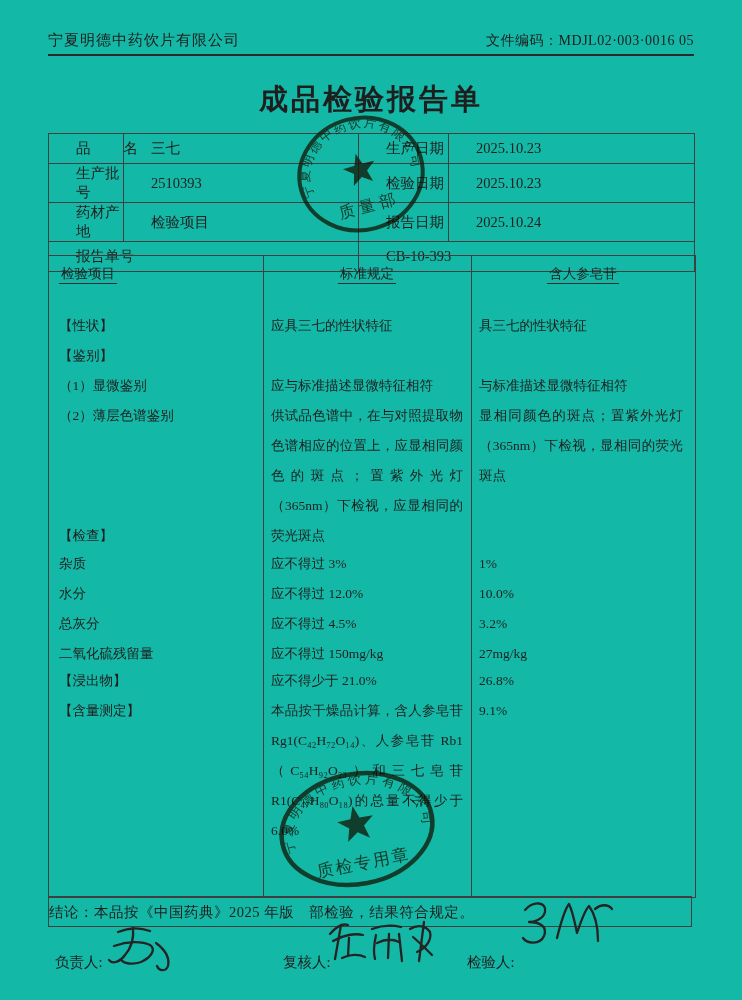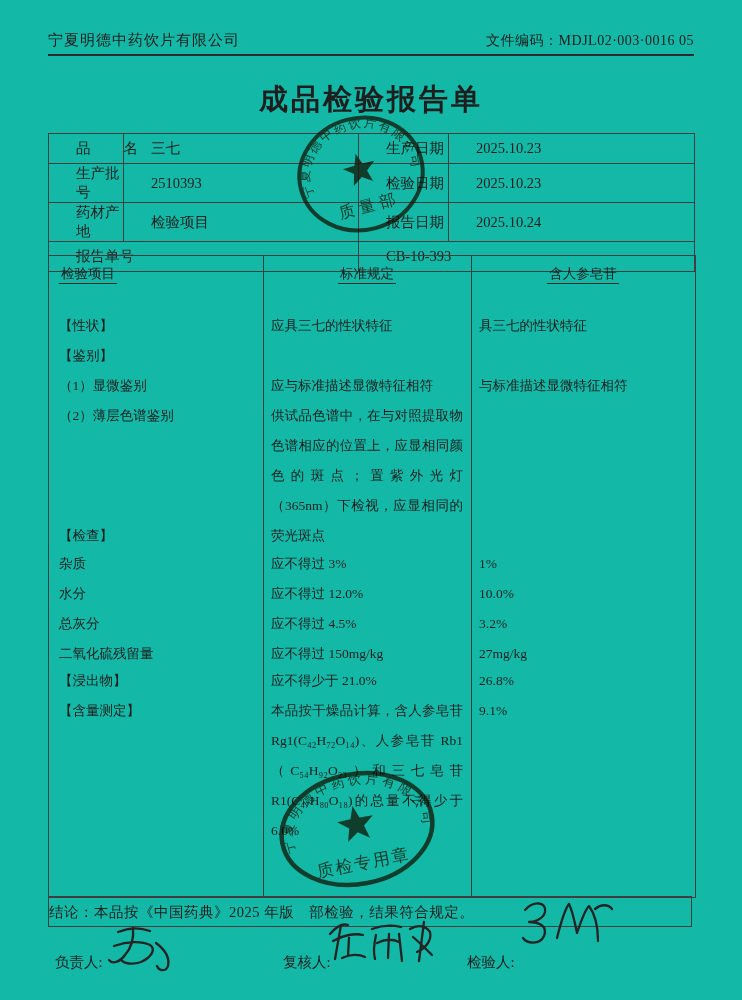--- a/index.html
+++ b/index.html
@@ -108,20 +108,21 @@
     <div class="c2" style="top:145px">供试品色谱中，在与对照提取物色谱相应的位置上，应显相同颜色的斑点；置紫外光灯（365nm）下检视，应显相同的荧光斑点</div>
     <div class="c2 nowrap" style="top:293px">应不得过 3%</div>
     <div class="c2 nowrap" style="top:323px">应不得过 12.0%</div>
     <div class="c2 nowrap" style="top:353px">应不得过 4.5%</div>
     <div class="c2 nowrap" style="top:383px">应不得过 150mg/kg</div>
     <div class="c2 nowrap" style="top:410px">应不得少于 21.0%</div>
     <div class="c2" style="top:440px">本品按干燥品计算，含人参皂苷 Rg1(C₄₂H₇₂O₁₄)、人参皂苷 Rb1（C₅₄H₉₂O₂₃）和三七皂苷 R1(C₄₇H₈₀O₁₈)的总量不得少于 6.0%</div>
 
     <div class="c3 nowrap" style="top:55px">具三七的性状特征</div>
     <div class="c3 nowrap" style="top:115px">与标准描述显微特征相符</div>
+    <div class="c3" style="top:145px">显相同颜色的斑点；置紫外光灯（365nm）下检视，显相同的荧光斑点</div>
     <div class="c3 nowrap" style="top:293px">1%</div>
     <div class="c3 nowrap" style="top:323px">10.0%</div>
     <div class="c3 nowrap" style="top:353px">3.2%</div>
     <div class="c3 nowrap" style="top:383px">27mg/kg</div>
     <div class="c3 nowrap" style="top:410px">26.8%</div>
     <div class="c3 nowrap" style="top:440px">9.1%</div>
   </div>
 
   <div class="concl">结论：本品按《中国药典》2025 年版　部检验，结果符合规定。</div>
 

